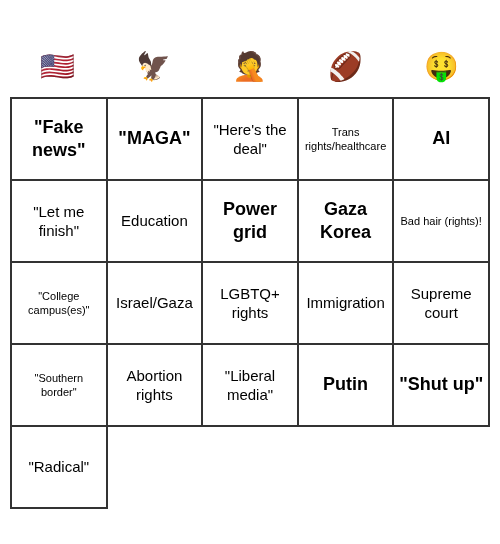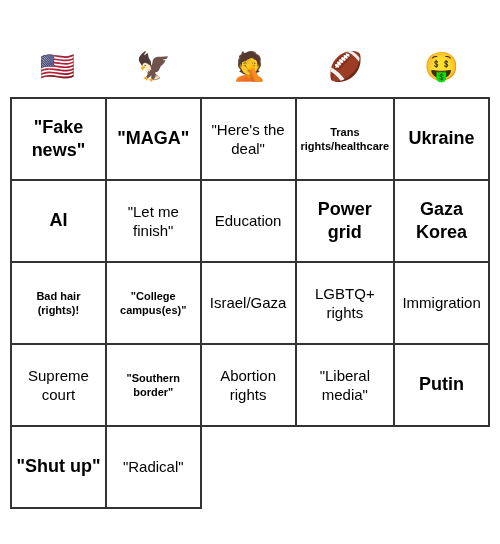--- a/index.html
+++ b/index.html
@@ -49,40 +49,38 @@
     }
     .cell.large-text {
       font-size: 18px;
       font-weight: bold;
     }
     .cell.medium-text {
       font-size: 15px;
     }
     .cell.small-text {
       font-size: 11px;
-      font-weight: bold;
     }
   </style>
 </head>
 <body>
 
 <div class="bingo-container">
   <div class="header-row">
   <div class="header-cell">🇺🇸</div>
       <div class="header-cell">🦅</div>
       <div class="header-cell">🤦</div>
       <div class="header-cell">🏈</div>
       <div class="header-cell">🤑</div>
     </div>
   <div class="grid">
   <div class="cell large-text">"Fake news"</div>
       <div class="cell large-text">"MAGA"</div>
       <div class="cell medium-text">"Here's the deal"</div>
       <div class="cell small-text">Trans rights/healthcare</div>
-      <div class="cell large-text">Ukraine</div>
       <div class="cell large-text">AI</div>
       <div class="cell medium-text">"Let me finish"</div>
       <div class="cell medium-text">Education</div>
       <div class="cell large-text">Power grid</div>
       <div class="cell large-text">Gaza Korea</div>
       <div class="cell small-text">Bad hair (rights)!</div>
       <div class="cell small-text">"College campus(es)"</div>
       <div class="cell medium-text">Israel/Gaza</div>
       <div class="cell medium-text">LGBTQ+ rights</div>
       <div class="cell medium-text">Immigration</div>

